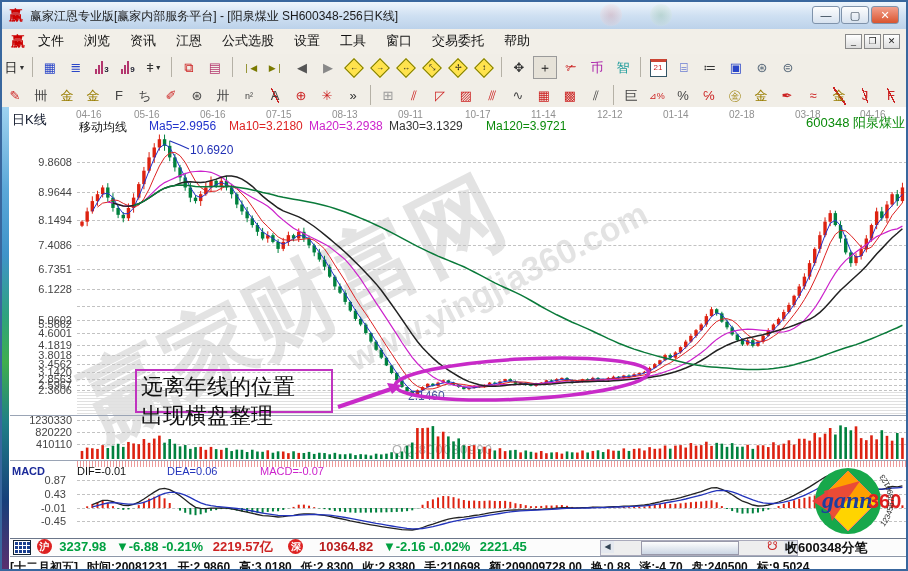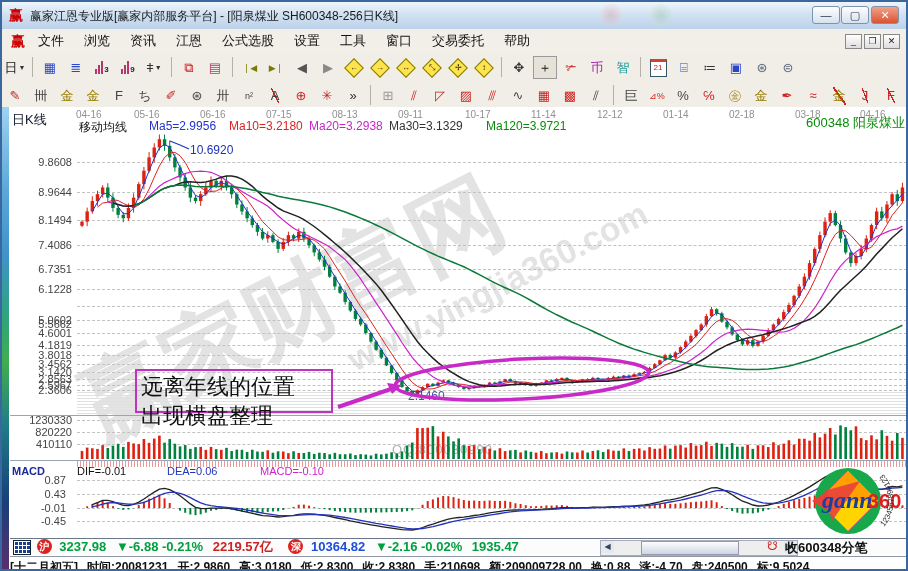--- a/index.html
+++ b/index.html
@@ -345,21 +345,21 @@
 
   <div class="sepline" style="top:413px;"></div>
   <div class="sepline" style="top:458px;"></div>
   <div id="redband"></div>
   <div class="sepline" style="top:536px;border-top-color:#6b7689;"></div>
 
   <div id="macd-head">
     <span style="left:10px;color:#1b2a99;font-weight:bold;">MACD</span>
     <span style="left:75px;color:#111;">DIF=-0.01</span>
     <span style="left:165px;color:#2233bb;">DEA=0.06</span>
-    <span style="left:258px;color:#cc22cc;">MACD=-0.10</span>
+    <span style="left:258px;color:#cc22cc;">MACD=-0.07</span>
   </div>
   <div id="macd-axis">
       <div class="axis" style="left: 2px; width: 62px; top: 473px;">0.87</div>
       <div class="axis" style="left: 2px; width: 62px; top: 487px;">0.43</div>
       <div class="axis" style="left: 2px; width: 62px; top: 501px;">-0.01</div>
       <div class="axis" style="left: 2px; width: 62px; top: 514px;">-0.45</div>
     </div>
 
   <svg id="plot" width="908" height="432" viewBox="0 105 908 432" style="position:absolute;left:0;top:105px;">
       <rect x="78.7" y="448.936" width="2.6" height="8.064" fill="#dd2211"></rect>
@@ -1032,23 +1032,23 @@
     <text font-size="8" fill="#333"><textPath href="#arc1">1234567890123456789</textPath></text>
   </svg>
 
   <div id="status1">
     <span id="calbtn"></span>
     <span class="circ s1">沪</span>
     <span class="s1" style="color:#00a040;margin-left:4px;">3237.98</span>
     <span class="s1" style="color:#00a040;margin-left:6px;">▼-6.88 -0.21%</span>
     <span class="s1" style="color:#cc2222;margin-left:6px;">2219.57亿</span>
     <span class="circ s1" style="margin-left:12px;">深</span>
-    <span class="s1" style="color:#1d4ed8;margin-left:4px;text-align:right;">10364.82</span>
+    <span class="s1" style="color:#b91c1c;margin-left:12px;text-align:right;">10364.82</span>
     <span class="s1" style="color:#00a040;margin-left:6px;">▼-2.16 -0.02%</span>
-    <span class="s1" style="color:#00a040;margin-left:6px;">1935.47</span>
+    <span class="s1" style="color:#00a040;margin-left:6px;">2221.45</span>
     <span id="scrollbar">
       <span class="sb-arrow" style="left:0;">◀</span>
       <span id="sb-thumb"></span>
       <span class="sb-arrow" style="right:0;">▶</span>
     </span>
     <span id="ant">☋</span>
     <span id="feed">收600348分笔</span>
   </div>
 
   <div id="status2"><span class="det">[十二月初五]</span><span class="det">时间:20081231</span><span class="det">开:2.9860</span><span class="det">高:3.0180</span><span class="det">低:2.8300</span><span class="det">收:2.8380</span><span class="det">手:210698</span><span class="det">额:209009728.00</span><span class="det">换:0.88</span><span class="det">涨:-4.70</span><span class="det">盘:240500</span><span class="det">标:9.5024</span></div>

